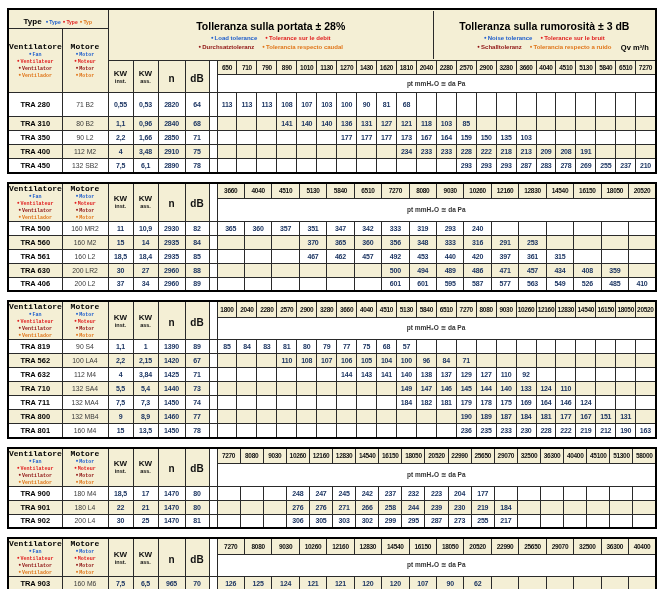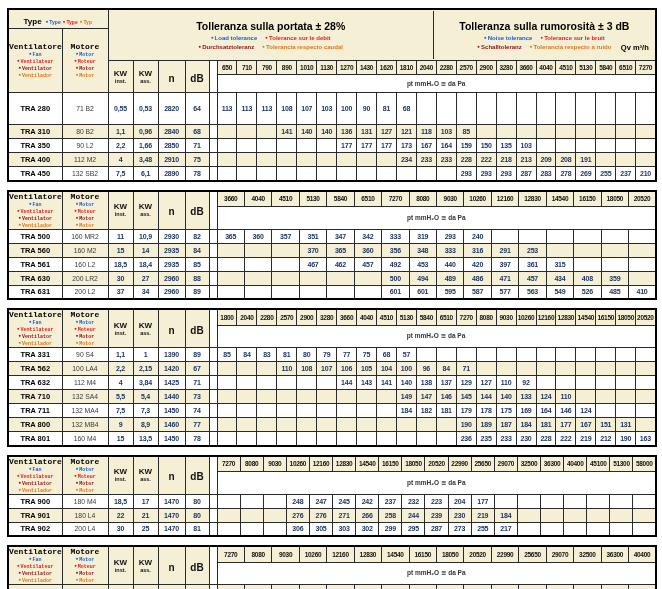--- a/index.html
+++ b/index.html
@@ -136,21 +136,21 @@
           <th class="hd flow">4040</th>
           <th class="hd flow">4510</th>
           <th class="hd flow">5130</th>
           <th class="hd flow">5840</th>
           <th class="hd flow">6510</th>
           <th class="hd flow">7270</th>
         </tr>
         <tr style="height: 18px;">
           <td class="pt" colspan="22">pt mmH₂O ≅ da Pa</td>
         </tr>
-        <tr style="height: 32px;">
+        <tr style="height: 24px;">
           <td class="fan">TRA 280</td>
           <td class="mot">71 B2</td>
           <td class="num">0,55</td>
           <td class="num">0,53</td>
           <td class="num">2820</td>
           <td class="num">64</td>
           <td class="gapc"></td>
           <td class="num dc">113</td>
           <td class="num dc">113</td>
           <td class="num dc">113</td>
@@ -467,21 +467,21 @@
           <td class="num dc">489</td>
           <td class="num dc">486</td>
           <td class="num dc">471</td>
           <td class="num dc">457</td>
           <td class="num dc">434</td>
           <td class="num dc">408</td>
           <td class="num dc">359</td>
           <td class="num dc"></td>
         </tr>
         <tr style="height: 14px;">
-          <td class="fan">TRA 631</td>
+          <td class="fan">TRA 406</td>
           <td class="mot">200 L2</td>
           <td class="num">37</td>
           <td class="num">34</td>
           <td class="num">2960</td>
           <td class="num">89</td>
           <td class="gapc"></td>
           <td class="num dc"></td>
           <td class="num dc"></td>
           <td class="num dc"></td>
           <td class="num dc"></td>
@@ -579,21 +579,21 @@
           <th class="hd flow">12830</th>
           <th class="hd flow">14540</th>
           <th class="hd flow">16150</th>
           <th class="hd flow">18050</th>
           <th class="hd flow">20520</th>
         </tr>
         <tr style="height: 22px;">
           <td class="pt" colspan="22">pt mmH₂O ≅ da Pa</td>
         </tr>
         <tr style="height: 14px;">
-          <td class="fan">TRA 331</td>
+          <td class="fan">TRA 819</td>
           <td class="mot">90 S4</td>
           <td class="num">1,1</td>
           <td class="num">1</td>
           <td class="num">1390</td>
           <td class="num">89</td>
           <td class="gapc"></td>
           <td class="num dc">85</td>
           <td class="num dc">84</td>
           <td class="num dc">83</td>
           <td class="num dc">81</td>

